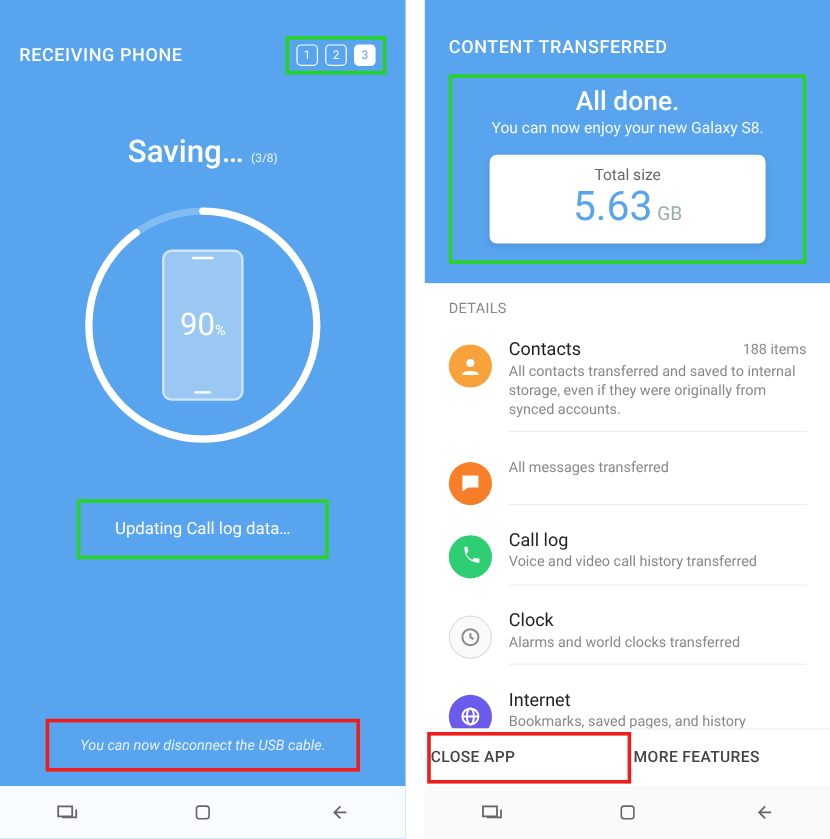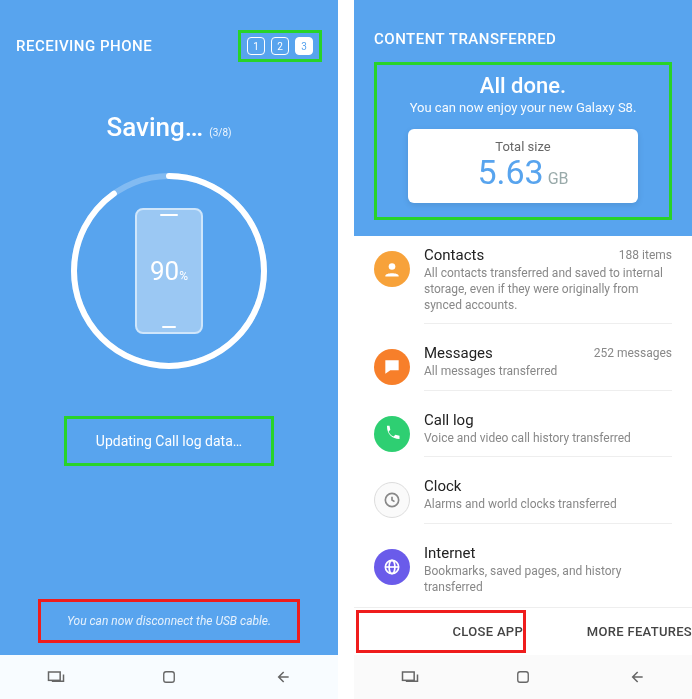--- a/index.html
+++ b/index.html
@@ -55,21 +55,21 @@
   .row-sub { font-size:12px; color:#888; margin-top:2px; line-height:1.3; }
 
   .ic-contacts { background:#f7a23a; }
   .ic-messages { background:#f77f2a; }
   .ic-calllog  { background:#2ecf72; }
   .ic-clock    { background:#fafafa; border:1px solid #ddd; color:#888; }
   .ic-internet { background:#6a5bea; }
 
   
   .btn-bar { display:flex; border-top:1px solid #eee; height:48px; }
-  .btn-bar > div { flex:1; display:flex; align-items:center; justify-content:flex-end; font-size:13px; font-weight:500; color:#444; letter-spacing:.3px; }
+  .btn-bar > div { flex:1; display:flex; align-items:center; justify-content:flex-start; font-size:13px; font-weight:500; color:#444; letter-spacing:.3px; }
   .close-wrap { border:3px solid #ef1c1c; margin:2px; }
 
   
   .navbar { position:absolute; bottom:0; left:0; right:0; height:44px; background:#fafafa; display:flex; justify-content:space-around; align-items:center; }
   .phone-left .navbar { background: rgba(255,255,255,.96); }
   .nav-ic { width:22px; height:22px; color:#666; display:flex; align-items:center; justify-content:center; }
 
   .right-body { flex:1; display:flex; flex-direction:column; position:relative; }
   .right-content { position:absolute; top:0; bottom:44px; left:0; right:0; display:flex; flex-direction:column; }
 </style>
@@ -132,20 +132,21 @@
         <div class="done-sub">You can now enjoy your new Galaxy S8.</div>
         <div class="size-card">
           <div class="size-label">Total size</div>
           <div><span class="size-val">5.63</span><span class="size-unit">GB</span></div>
         </div>
       </div>
     </div>
 
     <div class="right-body">
       <div class="right-content">
+        <div class="details-h">DETAILS</div>
         <div class="list">
           <div class="row">
             <div class="icon ic-contacts">
                 <svg width="20" height="20" viewBox="0 0 24 24" fill="#fff">
                   <circle cx="12" cy="9" r="4"></circle>
                   <path d="M4 20c0-4 16-4 16 0v1H4z"></path>
                 </svg>
               </div>
             <div class="row-body">
               <div class="row-top">
@@ -155,24 +156,20 @@
               <div class="row-sub">All contacts transferred and saved to internal storage, even if they were originally from synced accounts.</div>
             </div>
           </div>
           <div class="row">
             <div class="icon ic-messages">
                 <svg width="20" height="20" viewBox="0 0 24 24" fill="#fff">
                   <path d="M4 4h16v12H10l-6 4V4z"></path>
                 </svg>
               </div>
             <div class="row-body">
-              <div class="row-top">
-                  <span class="row-title">Messages</span>
-                  <span class="row-meta">252 messages</span>
-                </div>
               <div class="row-sub">All messages transferred</div>
             </div>
           </div>
           <div class="row">
             <div class="icon ic-calllog">
                 <svg width="20" height="20" viewBox="0 0 24 24" fill="#fff">
                   <path d="M6 3c0 9 6 15 15 15v-4l-5-1-2 2c-3-1-5-3-6-6l2-2-1-5H6z"></path>
                 </svg>
               </div>
             <div class="row-body">

